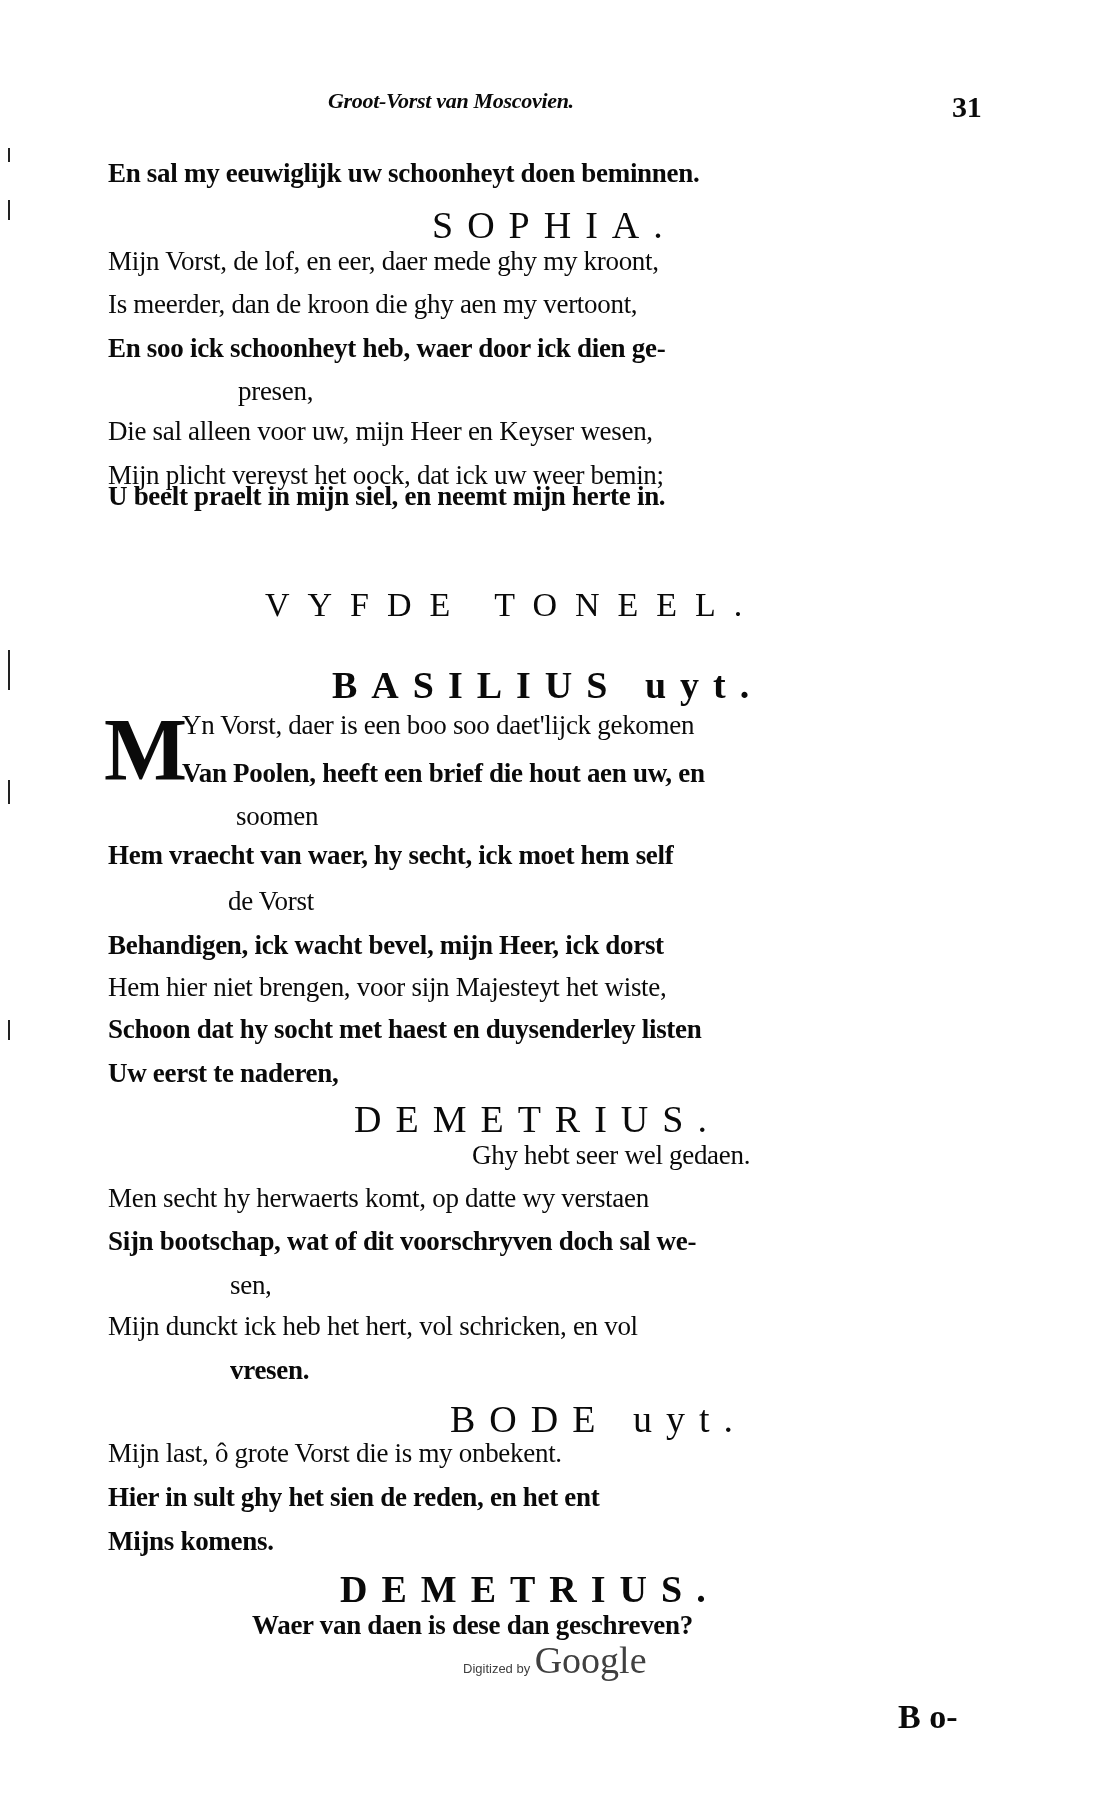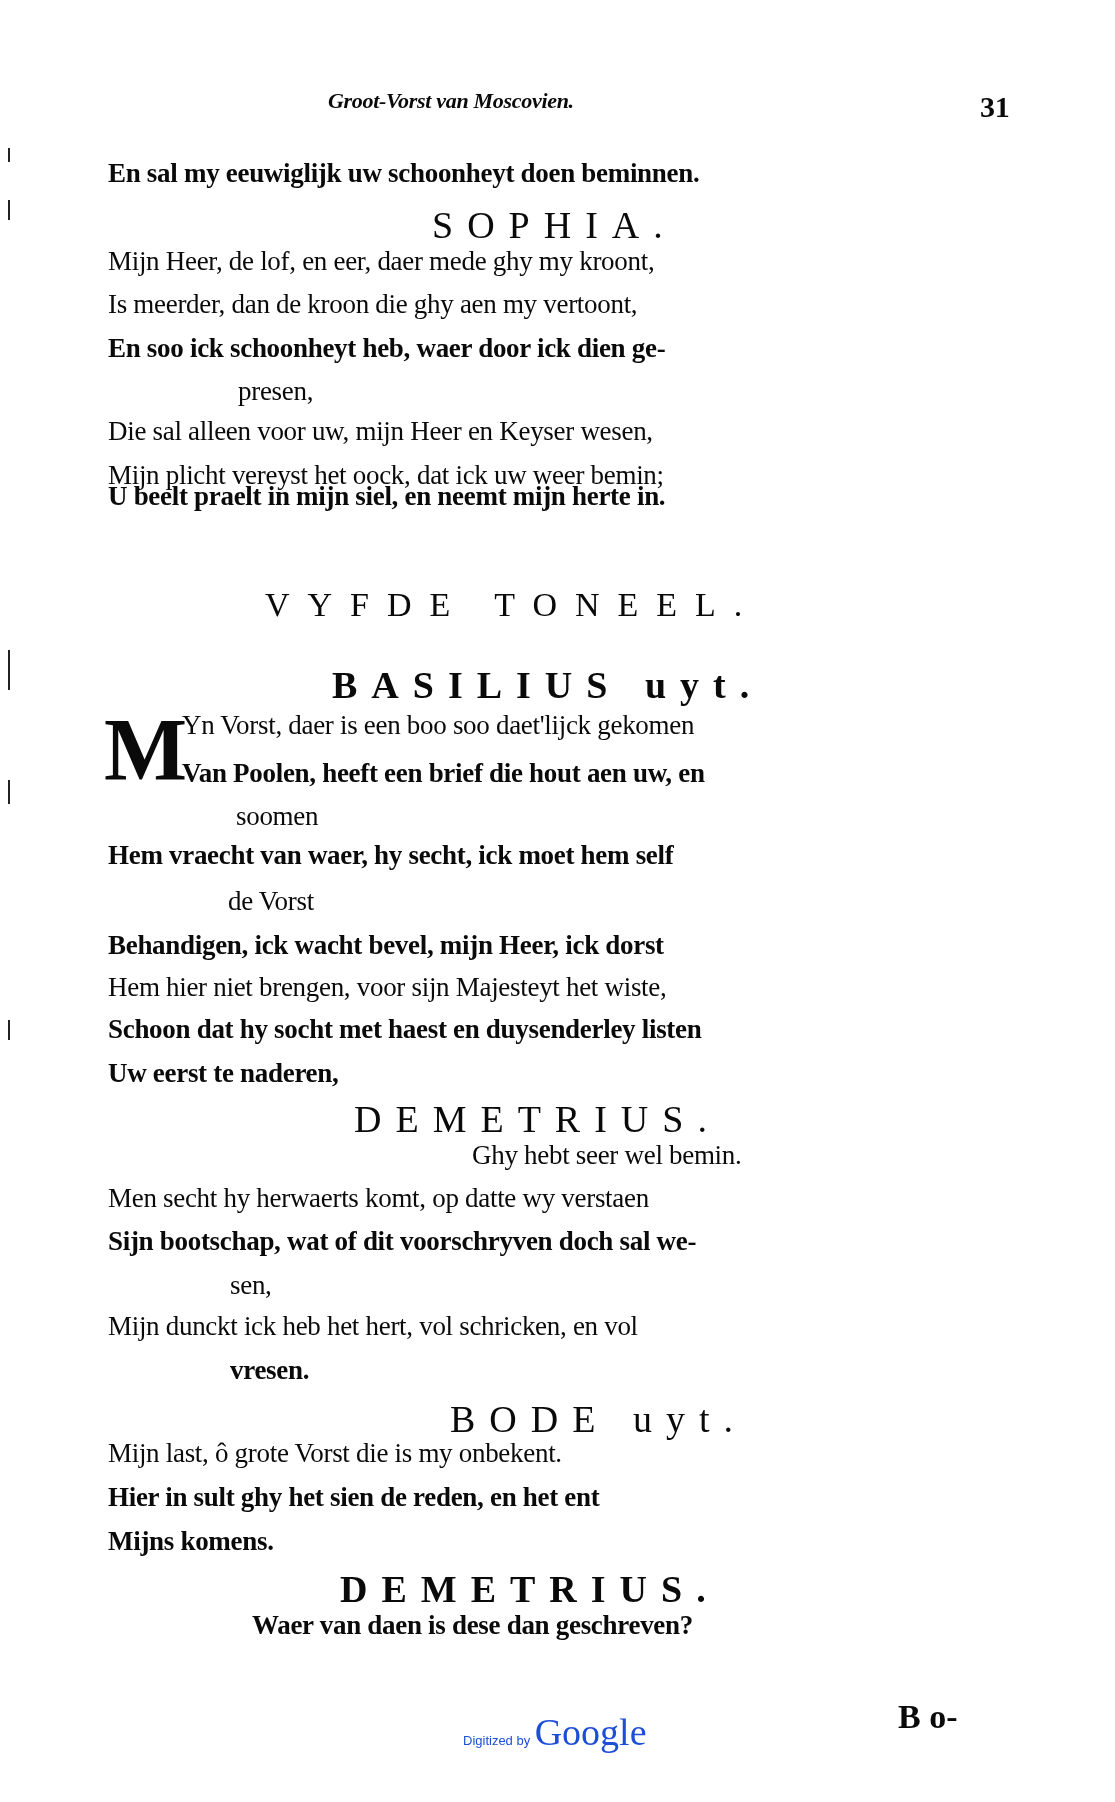--- a/index.html
+++ b/index.html
@@ -1,46 +1,46 @@
 <!DOCTYPE html>
 <html><head>
 <meta charset="utf-8">
 <style>
   html, body { margin: 0; padding: 0; background: #ffffff; }
   body { width: 1115px; height: 1802px; position: relative; overflow: hidden;
          font-family: "Liberation Serif", "DejaVu Serif", serif; color: #0a0a0a; }
   .ln { position: absolute; white-space: nowrap; font-size: 27px; line-height: 1; letter-spacing: -0.3px; }
   .hdr { font-style: italic; font-size: 22px; font-weight: bold; text-align: right; }
-  .pgno { font-size: 30px; font-weight: bold; margin-left: 28px; }
+  .pgno { font-size: 30px; font-weight: bold; }
   .spk { font-size: 38px; letter-spacing: 14px; }
   .scene { font-size: 34px; letter-spacing: 18px; }
   .dropcap { position: absolute; font-size: 88px; line-height: 1; font-weight: bold; }
   .bold { font-weight: bold; }
-  .google { position: absolute; left: 463px; top: 1710px; color: #1d4ed8;
+  .google { position: absolute; left: 463px; top: 1638px; color: #404040;
             font-family: "Liberation Sans", "DejaVu Sans", sans-serif; white-space: nowrap; text-align: right; }
   .google .small { font-size: 13px; }
   .google .big { font-size: 38px; font-family: "Liberation Serif", serif; }
   .catch { position: absolute; left: 898px; top: 1698px; font-size: 34px; font-weight: bold; }
   .mark { position: absolute; width: 2px; background: #222; }
 </style>
 </head>
 <body>
 
 <div class="mark" style="left:8px;top:148px;height:14px;"></div>
 <div class="mark" style="left:8px;top:200px;height:20px;"></div>
 <div class="mark" style="left:8px;top:650px;height:40px;"></div>
 <div class="mark" style="left:8px;top:780px;height:24px;"></div>
 <div class="mark" style="left:8px;top:1020px;height:20px;"></div>
 
 <div class="ln hdr" style="left:328px;top:90px;">Groot-Vorst van Moscovien.</div>
 <div class="ln pgno" style="left:952px;top:92px;">31</div>
 
 <div class="ln bold" style="left:108px;top:160px;">En sal my eeuwiglijk uw schoonheyt doen beminnen.</div>
 <div class="ln spk" style="left:432px;top:206px;">SOPHIA.</div>
-<div class="ln" style="left:108px;top:248px;">Mijn Heer, de lof, en eer, daer mede ghy my kroont,</div>
+<div class="ln" style="left:108px;top:248px;">Mijn Vorst, de lof, en eer, daer mede ghy my kroont,</div>
 <div class="ln" style="left:108px;top:291px;">Is meerder, dan de kroon die ghy aen my vertoont,</div>
 <div class="ln bold" style="left:108px;top:335px;">En soo ick schoonheyt heb, waer door ick dien ge-</div>
 <div class="ln" style="left:238px;top:378px;text-align:center;">presen,</div>
 <div class="ln" style="left:108px;top:418px;">Die sal alleen voor uw, mijn Heer en Keyser wesen,</div>
 <div class="ln" style="left:108px;top:462px;">Mijn plicht vereyst het oock, dat ick uw weer bemin;</div>
 <div class="ln bold" style="left:108px;top:483px;text-align:right;">U beelt praelt in mijn siel, en neemt mijn herte in.</div>
 
 <div class="ln scene" style="left:265px;top:588px;">VYFDE TONEEL.</div>
 <div class="ln spk bold" style="left:332px;top:666px;">BASILIUS uyt.</div>
 
@@ -49,21 +49,21 @@
 <div class="ln bold" style="left:182px;top:760px;">Van Poolen, heeft een brief die hout aen uw, en</div>
 <div class="ln" style="left:236px;top:803px;">soomen</div>
 <div class="ln bold" style="left:108px;top:842px;">Hem vraecht van waer, hy secht, ick moet hem self</div>
 <div class="ln" style="left:228px;top:888px;">de Vorst</div>
 <div class="ln bold" style="left:108px;top:932px;">Behandigen, ick wacht bevel, mijn Heer, ick dorst</div>
 <div class="ln" style="left:108px;top:974px;">Hem hier niet brengen, voor sijn Majesteyt het wiste,</div>
 <div class="ln" style="left:108px;top:1016px;font-weight:bold;">Schoon dat hy socht met haest en duysenderley listen</div>
 <div class="ln bold" style="left:108px;top:1060px;">Uw eerst te naderen,</div>
 
 <div class="ln spk" style="left:354px;top:1100px;">DEMETRIUS.</div>
-<div class="ln" style="left:472px;top:1142px;">Ghy hebt seer wel bemin.</div>
+<div class="ln" style="left:472px;top:1142px;">Ghy hebt seer wel gedaen.</div>
 <div class="ln" style="left:108px;top:1185px;">Men secht hy herwaerts komt, op datte wy verstaen</div>
 <div class="ln bold" style="left:108px;top:1228px;">Sijn bootschap, wat of dit voorschryven doch sal we-</div>
 <div class="ln" style="left:230px;top:1272px;">sen,</div>
 <div class="ln" style="left:108px;top:1313px;">Mijn dunckt ick heb het hert, vol schricken, en vol</div>
 <div class="ln bold" style="left:230px;top:1357px;">vresen.</div>
 
 <div class="ln spk" style="left:412px;top:1400px;margin-left:38px;">BODE uyt.</div>
 <div class="ln" style="left:108px;top:1440px;">Mijn last, ô grote Vorst die is my onbekent.</div>
 <div class="ln bold" style="left:108px;top:1484px;">Hier in sult ghy het sien de reden, en het ent</div>
 <div class="ln bold" style="left:108px;top:1528px;">Mijns komens.</div>

